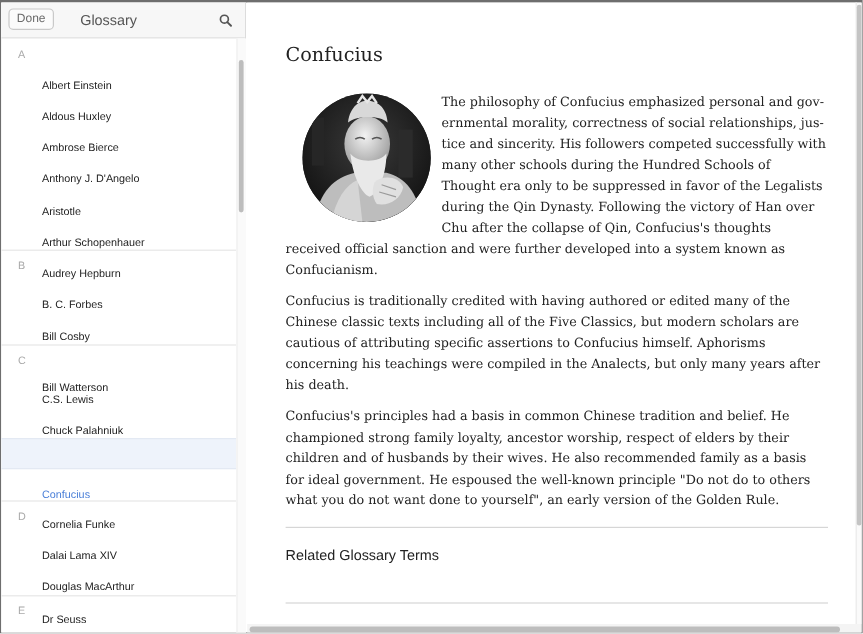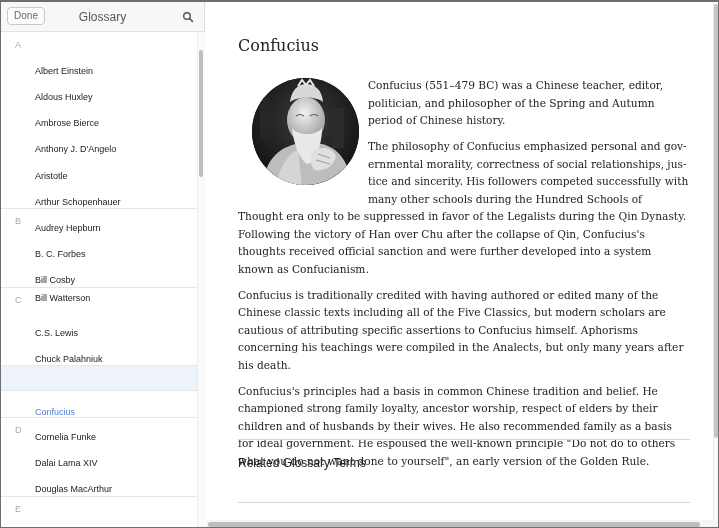--- a/index.html
+++ b/index.html
@@ -20,21 +20,21 @@
     position: absolute; left: 0; top: 0; width: 203px; height: 30px;
     background: #f7f7f7; border-bottom: 1px solid #e2e2e2;
   }
   .done-btn {
     position: absolute; left: 6px; top: 5px; width: 38px; height: 18px;
     border: 1px solid #c9c9c9; border-radius: 4px; background: #fbfbfb;
     font-size: 10px; color: #6a6a6a; text-align: center; line-height: 16px;
     cursor: pointer;
   }
   .sidebar-title {
-    position: absolute; left: 44px; width: 115px; top: 8px; text-align: center;
+    position: absolute; left: 32px; width: 115px; top: 8px; text-align: center;
     font-size: 12px; color: #555; line-height: 14px;
   }
   .search-icon {
     position: absolute; left: 181px; top: 9px; width: 12px; height: 12px; cursor: pointer;
   }
   .list {
     position: absolute; left: 0; top: 30px; width: 196px; height: 496px; overflow: hidden;
   }
   .row {
     position: absolute; left: 0; width: 196px; height: 26px;
@@ -134,21 +134,21 @@
           <span class="name">Audrey Hepburn</span>
         </div>
         <div class="section-divider" style="top: 176px;"></div>
         <div class="row" style="top: 176px;">
           <span class="letter">B</span>
           <span class="name">B. C. Forbes</span>
         </div>
         <div class="row" style="top: 202px; padding-left: 40px;">
           <span class="name">Bill Cosby</span>
         </div>
-        <div class="row" style="top: 220px;">
+        <div class="row" style="top: 245px;">
           <span class="name">Bill Watterson</span>
         </div>
         <div class="section-divider" style="top: 255px;"></div>
         <div class="row" style="top: 255px;">
           <span class="letter">C</span>
           <span class="name">C.S. Lewis</span>
         </div>
         <div class="row" style="top: 281px;">
           <span class="name">Chuck Palahniuk</span>
         </div>
@@ -161,20 +161,23 @@
         <div class="row" style="top: 359px;">
           <span class="name">Cornelia Funke</span>
         </div>
         <div class="section-divider" style="top: 385px;"></div>
         <div class="row" style="top: 385px;">
           <span class="letter">D</span>
           <span class="name">Dalai Lama XIV</span>
         </div>
         <div class="row" style="top: 411px;">
           <span class="name">Douglas MacArthur</span>
+        </div>
+        <div class="row" style="top: 438px;">
+          <span class="name">Dr Seuss</span>
         </div>
         <div class="section-divider" style="top: 464px;"></div>
         <div class="row" style="top: 464px;">
           <span class="letter">E</span>
           <span class="name">Edgard Varèse</span>
         </div>
       </div>
 
     <div class="sidebar-scrolltrack"></div>
     <div class="sidebar-scrollthumb"></div>
@@ -212,21 +215,20 @@
         <path d="M44 38 Q48 35 52 38" stroke="#555" stroke-width="1.2" fill="none"></path>
         <path d="M58 38 Q62 35 66 38" stroke="#555" stroke-width="1.2" fill="none"></path>
 
         <path d="M60 74 C66 68 80 68 84 78 C82 88 72 94 62 92 C58 86 58 80 60 74 Z" fill="#e0e0e0"></path>
         <path d="M66 76 L78 80 M64 82 L78 86" stroke="#9a9a9a" stroke-width="1"></path>
       </svg>
     </div>
 
     <div class="body-text">
       <div class="float-spacer"></div>
-      <p>Confucius (551–479 BC) was a Chinese teacher, editor, politi­cian, and philosopher of the Spring and Autumn period of Chinese history.</p>
       <p>The philosophy of Confucius emphasized personal and gov­ernmental morality, correctness of social relationships, jus­tice and sincerity. His followers competed successfully with many other schools during the Hundred Schools of Thought era only to be suppressed in favor of the Legalists during the Qin Dynasty. Following the victory of Han over Chu after the collapse of Qin, Confucius's thoughts received of­ficial sanction and were further developed into a system known as Confucianism.</p>
       <p>Confucius is traditionally credited with having authored or edited many of the Chinese classic texts including all of the Five Classics, but modern scholars are cautious of at­tributing specific assertions to Confucius himself. Aphorisms concerning his teachings were compiled in the Analects, but only many years after his death.</p>
       <p>Confucius's principles had a basis in common Chinese tradition and belief. He cham­pioned strong family loyalty, ancestor worship, respect of elders by their children and of husbands by their wives. He also recommended family as a basis for ideal govern­ment. He espoused the well-known principle "Do not do to others what you do not want done to yourself", an early version of the Golden Rule.</p>
     </div>
 
     <div class="hr" style="top:437px;"></div>
     <div class="related-label">Related Glossary Terms</div>
     <div class="hr" style="top:500px;"></div>
   </div>
 

